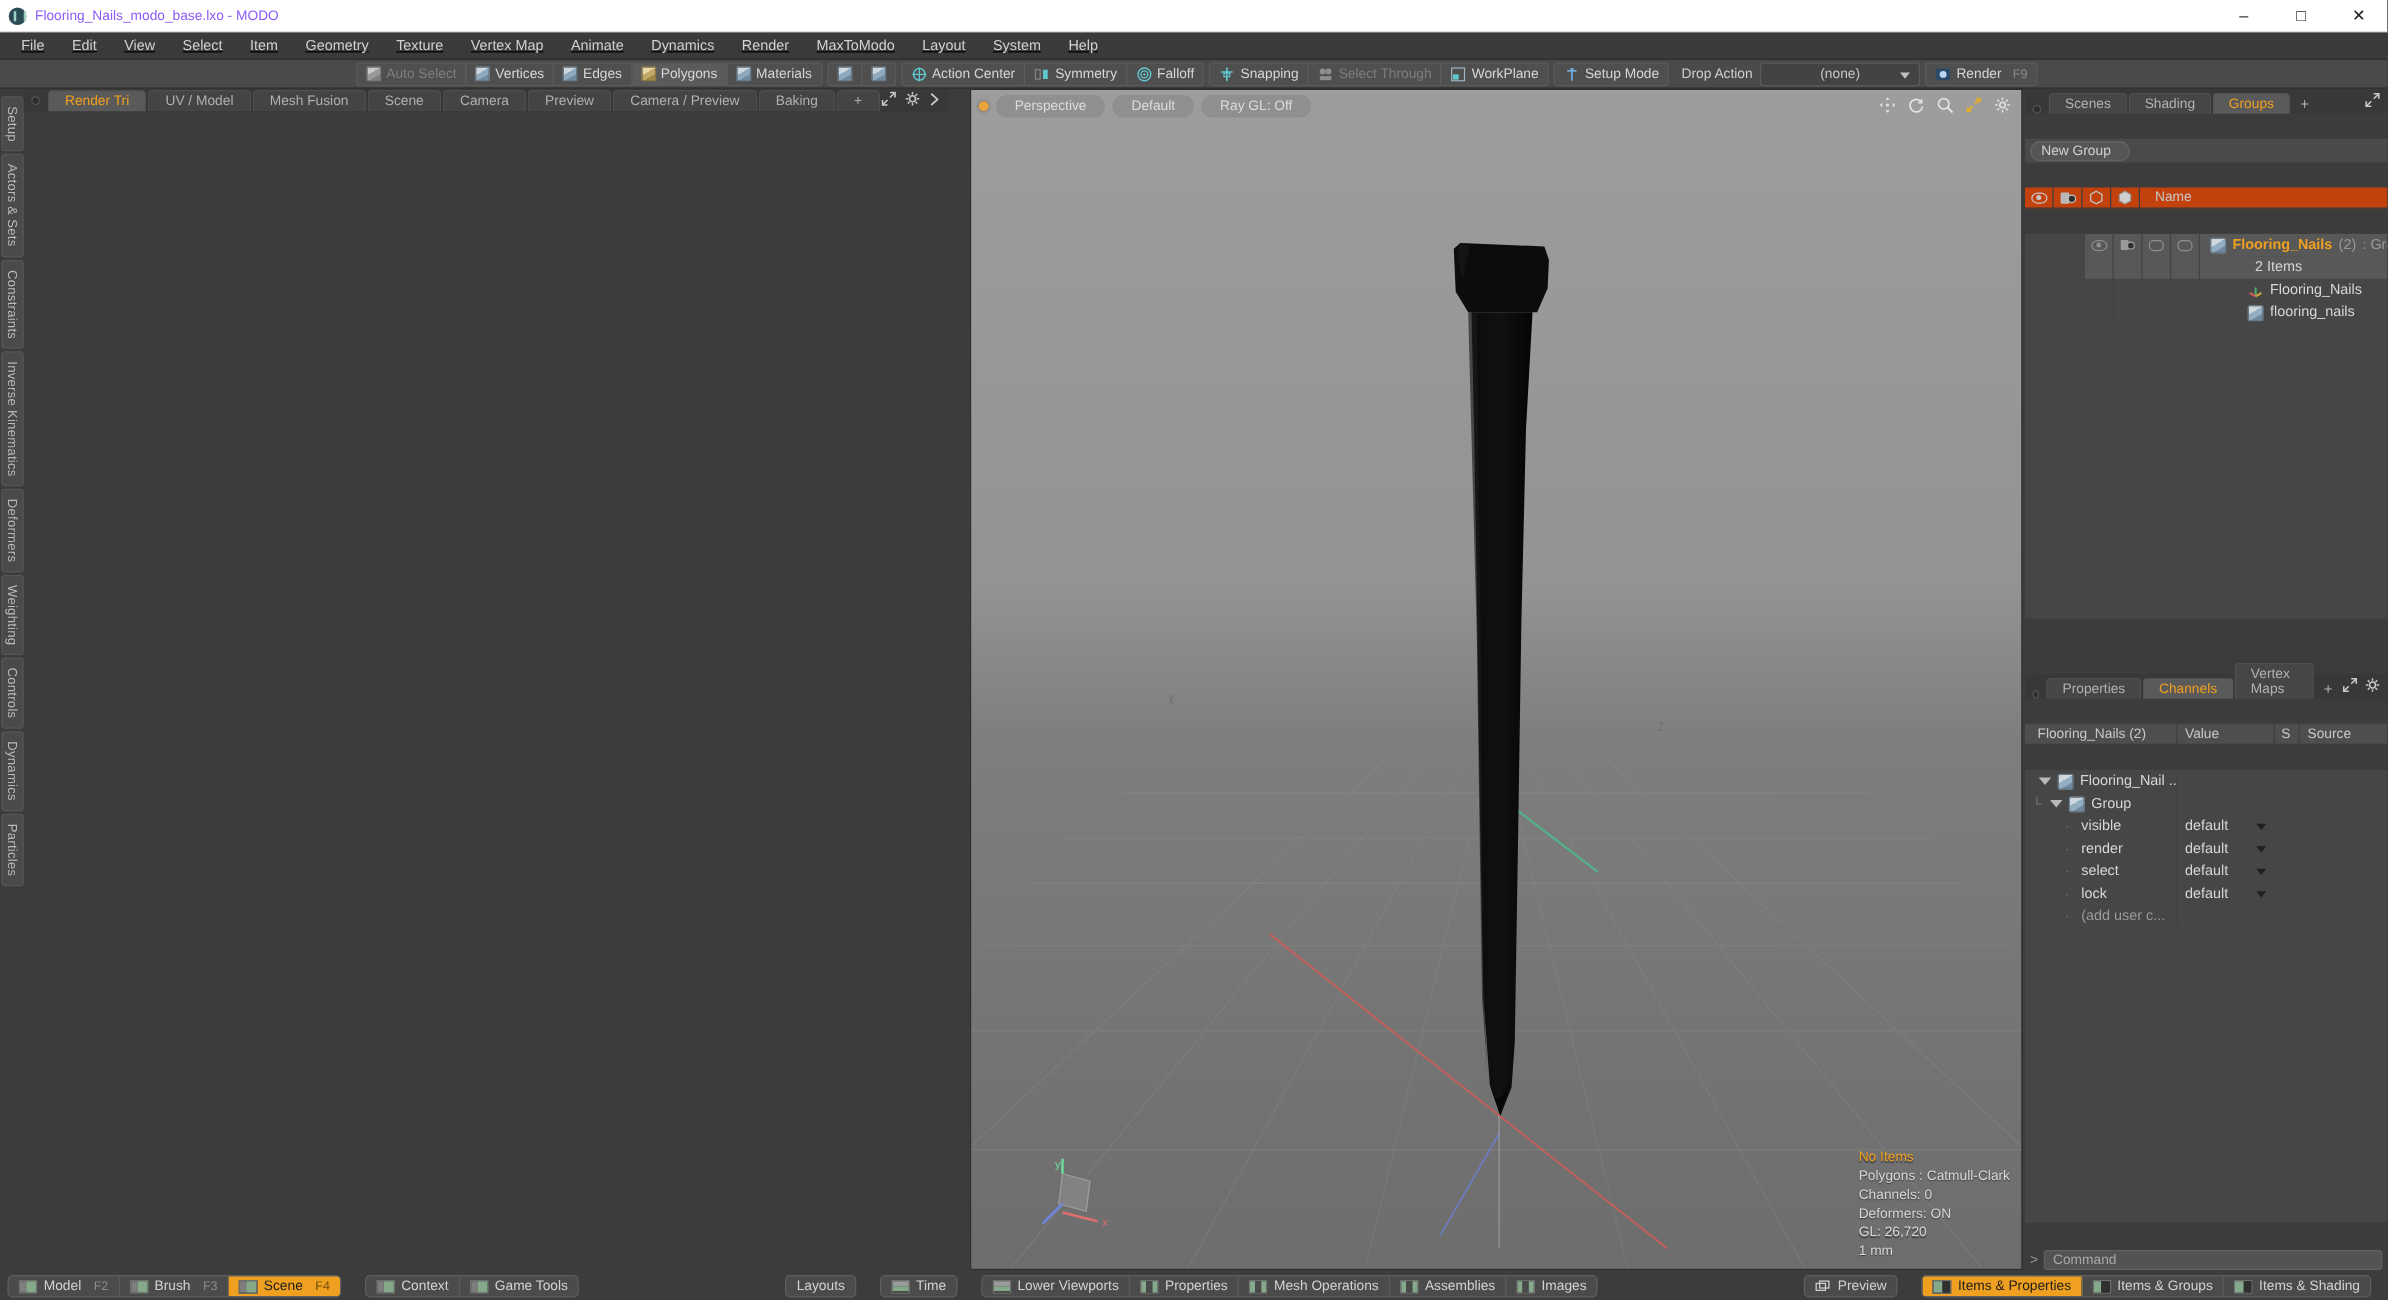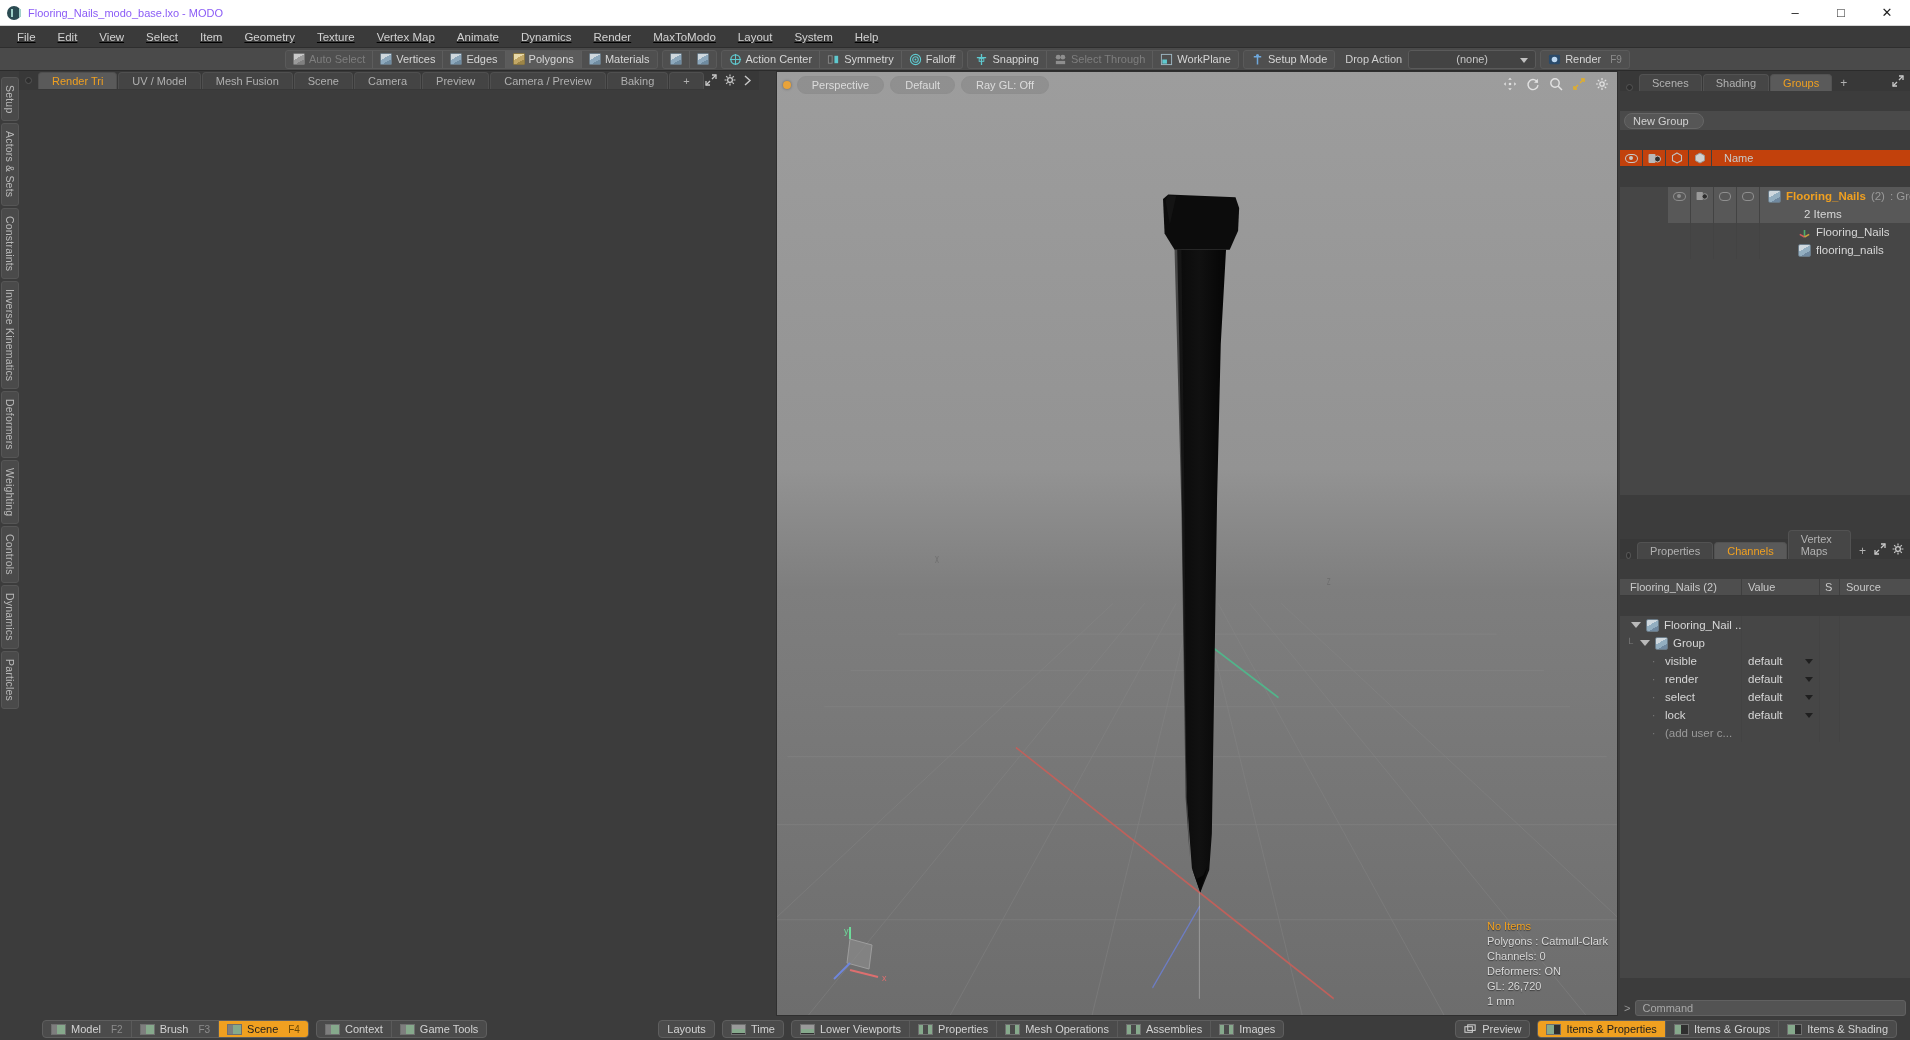--- a/index.html
+++ b/index.html
@@ -83,21 +83,21 @@
   .vp-icons .ico{ width:14px;height:14px; opacity:.92; }
 
   .vp-stats{ position:absolute; right:9px; bottom:6px; z-index:5;
     font-size:11px; color:#d8d8d8; line-height:15px; text-shadow:0 1px 1px #00000080;}
   .vp-stats .hl{ color:#f0a020; }
 
   .gizmo{ position:absolute; left:55px; bottom:30px; width:70px; height:60px; z-index:5;}
 
   
   .appbar{ height:22px; flex:0 0 22px; background:#3c3c3c; display:flex; align-items:center;
-    padding:0 6px; gap:0;margin-left:36px;}
+    padding:0 6px; gap:12px;}
   .grpbox{ display:flex; align-items:center; height:18px; border:1px solid #5e5e5e;
     border-radius:4px; background:#4b4b4b; overflow:hidden; margin-right:7px;}
   .abtn{ display:flex; align-items:center; gap:5px; padding:0 8px; height:100%;
     font-size:11px; color:#d3d3d3; border-right:1px solid #5a5a5a; white-space:nowrap;}
   .abtn:last-child{border-right:none;}
   .abtn.on{ background:#f0a020; color:#1d1d1d; }
   .abtn.on .fk{color:#6d4a06;}
   .fk{ font-size:10px; color:#8c8c8c; margin-left:5px;}
   .swl{ width:15px;height:11px;flex:0 0 15px;border:1px solid #6f6f6f;background:#2f2f2f;
     display:flex; }

